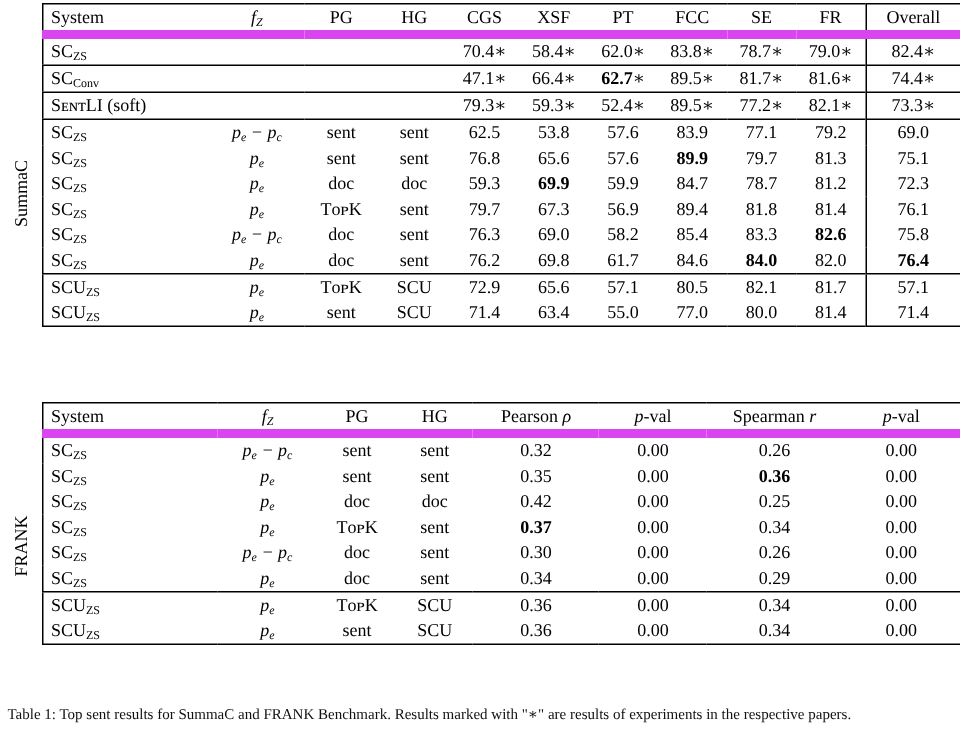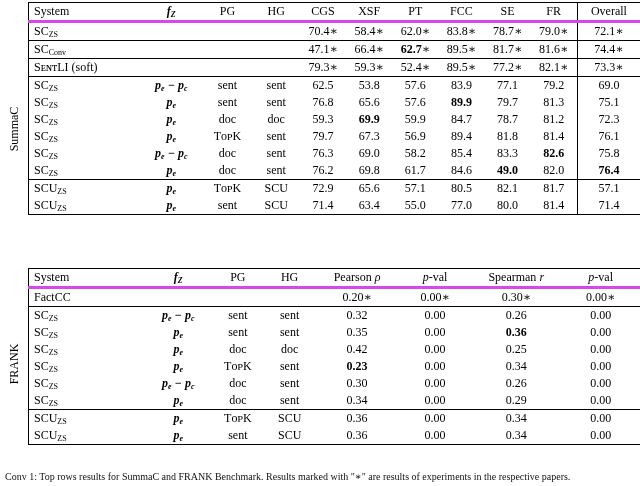--- a/index.html
+++ b/index.html
@@ -23,24 +23,24 @@
   }
   table.ptable th, table.ptable td {
     padding: 0 2px;
     text-align: center;
     font-weight: normal;
     height: 17px;
     line-height: 17px;
     white-space: nowrap;
     overflow: hidden;
   }
-  table.ptable thead tr { border-bottom: 3px solid #d946ef; padding-left: 32px; }
+  table.ptable thead tr { border-bottom: 6px solid #d946ef; padding-left: 32px; }
   table.ptable tr.rule { border-bottom: 1px solid #000; }
   table.ptable .col0 { text-align: left; padding-left: 5px; }
-  table.ptable .col1 { font-style: italic; font-weight: bold; }
+  table.ptable .col1 { font-style: italic; }
   sub { font-size: 8px; line-height: 0; vertical-align: -2px; }
   b { font-weight: bold; }
   i { font-style: italic; }
 
   #t1 { left: 28px; top: 2px; }
   #t1 .col0 { width: 113px; }
   #t1 .col1 { width: 64px; }
   #t1 .col2 { width: 50px; }
   #t1 .col3 { width: 48px; }
   #t1 .col4, #t1 .col5, #t1 .col6, #t1 .col7, #t1 .col8, #t1 .col9 { width: 45px; }
@@ -108,21 +108,21 @@
           <td class="col0">SC<sub>ZS</sub></td>
           <td class="col1"></td>
           <td class="col2"></td>
           <td class="col3"></td>
           <td class="col4">70.4∗</td>
           <td class="col5">58.4∗</td>
           <td class="col6">62.0∗</td>
           <td class="col7">83.8∗</td>
           <td class="col8">78.7∗</td>
           <td class="col9">79.0∗</td>
-          <td class="col10">72.1∗</td>
+          <td class="col10">82.4∗</td>
         </tr>
         <tr class="rule">
           <td class="col0">SC<sub>Conv</sub></td>
           <td class="col1"></td>
           <td class="col2"></td>
           <td class="col3"></td>
           <td class="col4">47.1∗</td>
           <td class="col5">66.4∗</td>
           <td class="col6"><b>62.7</b>∗</td>
           <td class="col7">89.5∗</td>
@@ -210,21 +210,21 @@
         </tr>
         <tr class="rule">
           <td class="col0">SC<sub>ZS</sub></td>
           <td class="col1">p<sub>e</sub></td>
           <td class="col2">doc</td>
           <td class="col3">sent</td>
           <td class="col4">76.2</td>
           <td class="col5">69.8</td>
           <td class="col6">61.7</td>
           <td class="col7">84.6</td>
-          <td class="col8"><b>49.0</b></td>
+          <td class="col8"><b>84.0</b></td>
           <td class="col9">82.0</td>
           <td class="col10"><b>76.4</b></td>
         </tr>
         <tr>
           <td class="col0">SCU<sub>ZS</sub></td>
           <td class="col1">p<sub>e</sub></td>
           <td class="col2">TᴏᴘK</td>
           <td class="col3">SCU</td>
           <td class="col4">72.9</td>
           <td class="col5">65.6</td>
@@ -259,30 +259,20 @@
           <th class="col1">f<sub>Z</sub></th>
           <th class="col2">PG</th>
           <th class="col3">HG</th>
           <th class="col4">Pearson <i>ρ</i></th>
           <th class="col5"><i>p</i>-val</th>
           <th class="col6">Spearman <i>r</i></th>
           <th class="col7"><i>p</i>-val</th>
         </tr>
       </thead>
     <tbody>
-        <tr class="rule">
-          <td class="col0">FactCC</td>
-          <td class="col1"></td>
-          <td class="col2"></td>
-          <td class="col3"></td>
-          <td class="col4">0.20∗</td>
-          <td class="col5">0.00∗</td>
-          <td class="col6">0.30∗</td>
-          <td class="col7">0.00∗</td>
-        </tr>
         <tr>
           <td class="col0">SC<sub>ZS</sub></td>
           <td class="col1">p<sub>e</sub> − p<sub>c</sub></td>
           <td class="col2">sent</td>
           <td class="col3">sent</td>
           <td class="col4">0.32</td>
           <td class="col5">0.00</td>
           <td class="col6">0.26</td>
           <td class="col7">0.00</td>
         </tr>
@@ -304,21 +294,21 @@
           <td class="col4">0.42</td>
           <td class="col5">0.00</td>
           <td class="col6">0.25</td>
           <td class="col7">0.00</td>
         </tr>
         <tr>
           <td class="col0">SC<sub>ZS</sub></td>
           <td class="col1">p<sub>e</sub></td>
           <td class="col2">TᴏᴘK</td>
           <td class="col3">sent</td>
-          <td class="col4"><b>0.23</b></td>
+          <td class="col4"><b>0.37</b></td>
           <td class="col5">0.00</td>
           <td class="col6">0.34</td>
           <td class="col7">0.00</td>
         </tr>
         <tr>
           <td class="col0">SC<sub>ZS</sub></td>
           <td class="col1">p<sub>e</sub> − p<sub>c</sub></td>
           <td class="col2">doc</td>
           <td class="col3">sent</td>
           <td class="col4">0.30</td>
@@ -352,15 +342,15 @@
           <td class="col2">sent</td>
           <td class="col3">SCU</td>
           <td class="col4">0.36</td>
           <td class="col5">0.00</td>
           <td class="col6">0.34</td>
           <td class="col7">0.00</td>
         </tr>
       </tbody>
   </table>
 
-  <div id="caption">Conv 1: Top rows results for SummaC and FRANK Benchmark. Results marked with "∗" are results of experiments in the respective papers.</div>
+  <div id="caption">Table 1: Top sent results for SummaC and FRANK Benchmark. Results marked with "∗" are results of experiments in the respective papers.</div>
 
 </div>
 
 </body></html>

